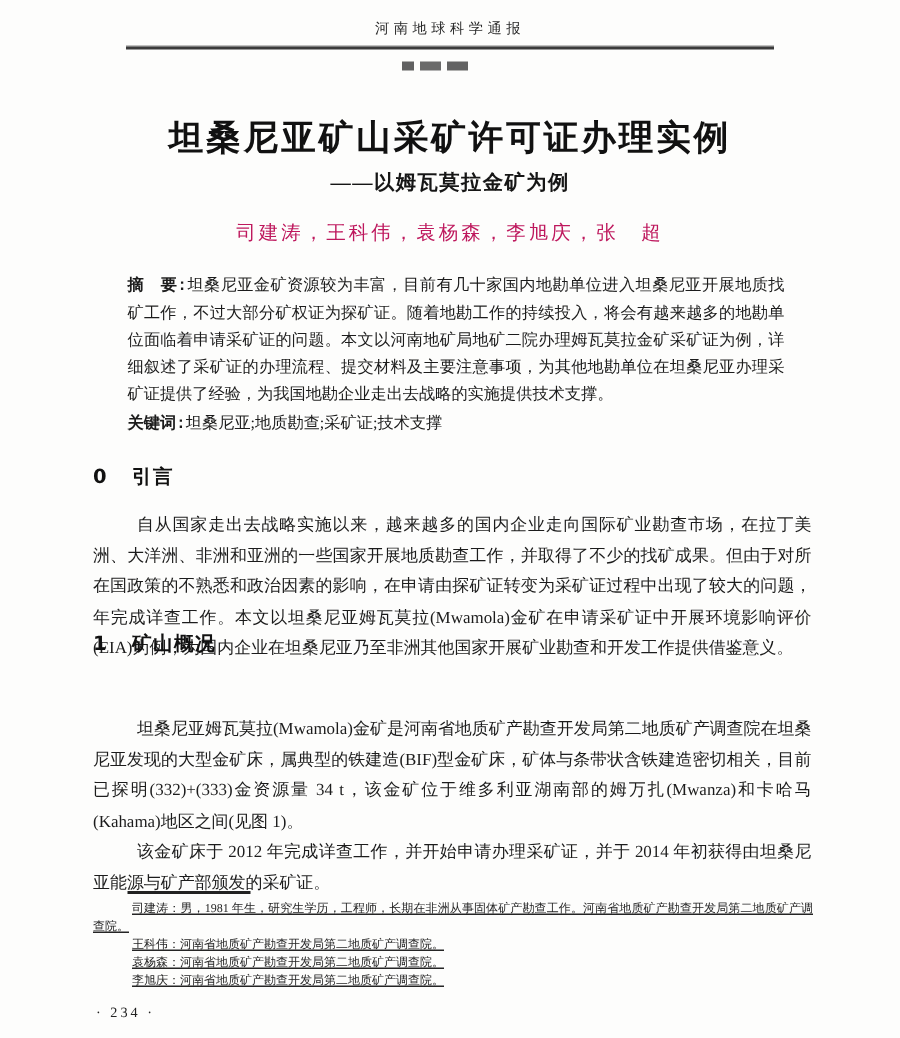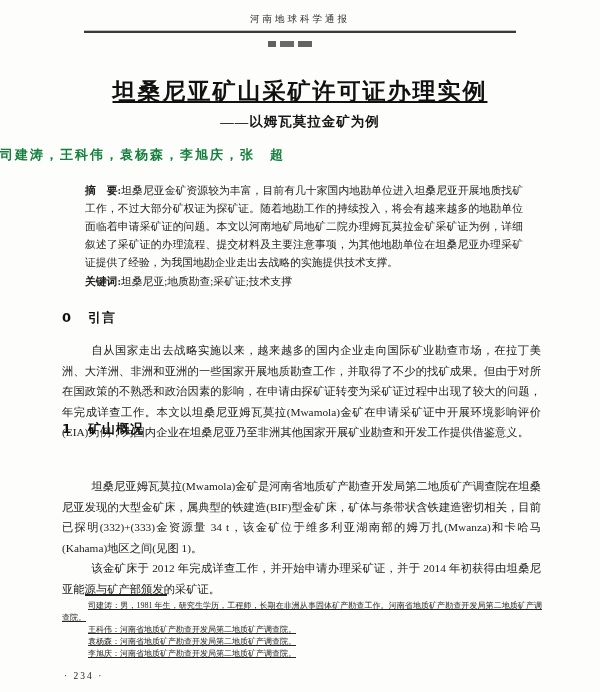--- a/index.html
+++ b/index.html
@@ -42,51 +42,50 @@
   
   .article-title {
     position: absolute;
     top: 76px; left: 0; right: 0;
     text-align: center;
     font-size: 23px;
     font-weight: 700;
     letter-spacing: 2px;
     color: #111;
     font-family: "DejaVu Sans", sans-serif;
-    text-decoration: underline;
   }
   .article-subtitle {
     position: absolute;
     top: 113px; left: 0; right: 0;
     text-align: center;
     font-size: 13.5px;
     font-weight: 600;
     letter-spacing: 1px;
     color: #161616;
   }
   .authors-line {
     position: absolute;
     top: 146px; left: 0; right: 0;
-    text-align: left;
+    text-align: center;
     font-size: 13px;
-    font-weight: 700;
+    font-weight: 400;
     letter-spacing: 2px;
-    color: #15803d;
+    color: #be185d;
   }
   
   .abstract-block {
     position: absolute;
     top: 181px; left: 85px;
     width: 438px;
     font-size: 10.8px;
     line-height: 18px;
     text-align: justify;
     color: #1c1c1c;
   }
-  .abstract-block .label { font-weight: 700; font-family: Liberation Serif, serif; }
+  .abstract-block .label { font-weight: 700; font-family: Liberation Mono, monospace; }
   .keywords-line { margin-top: 1px; }
   
   .section-heading {
     position: absolute;
     left: 62px;
     font-size: 13px;
     font-weight: 700;
     letter-spacing: 1px;
     color: #111;
     font-family: "DejaVu Sans", sans-serif;

